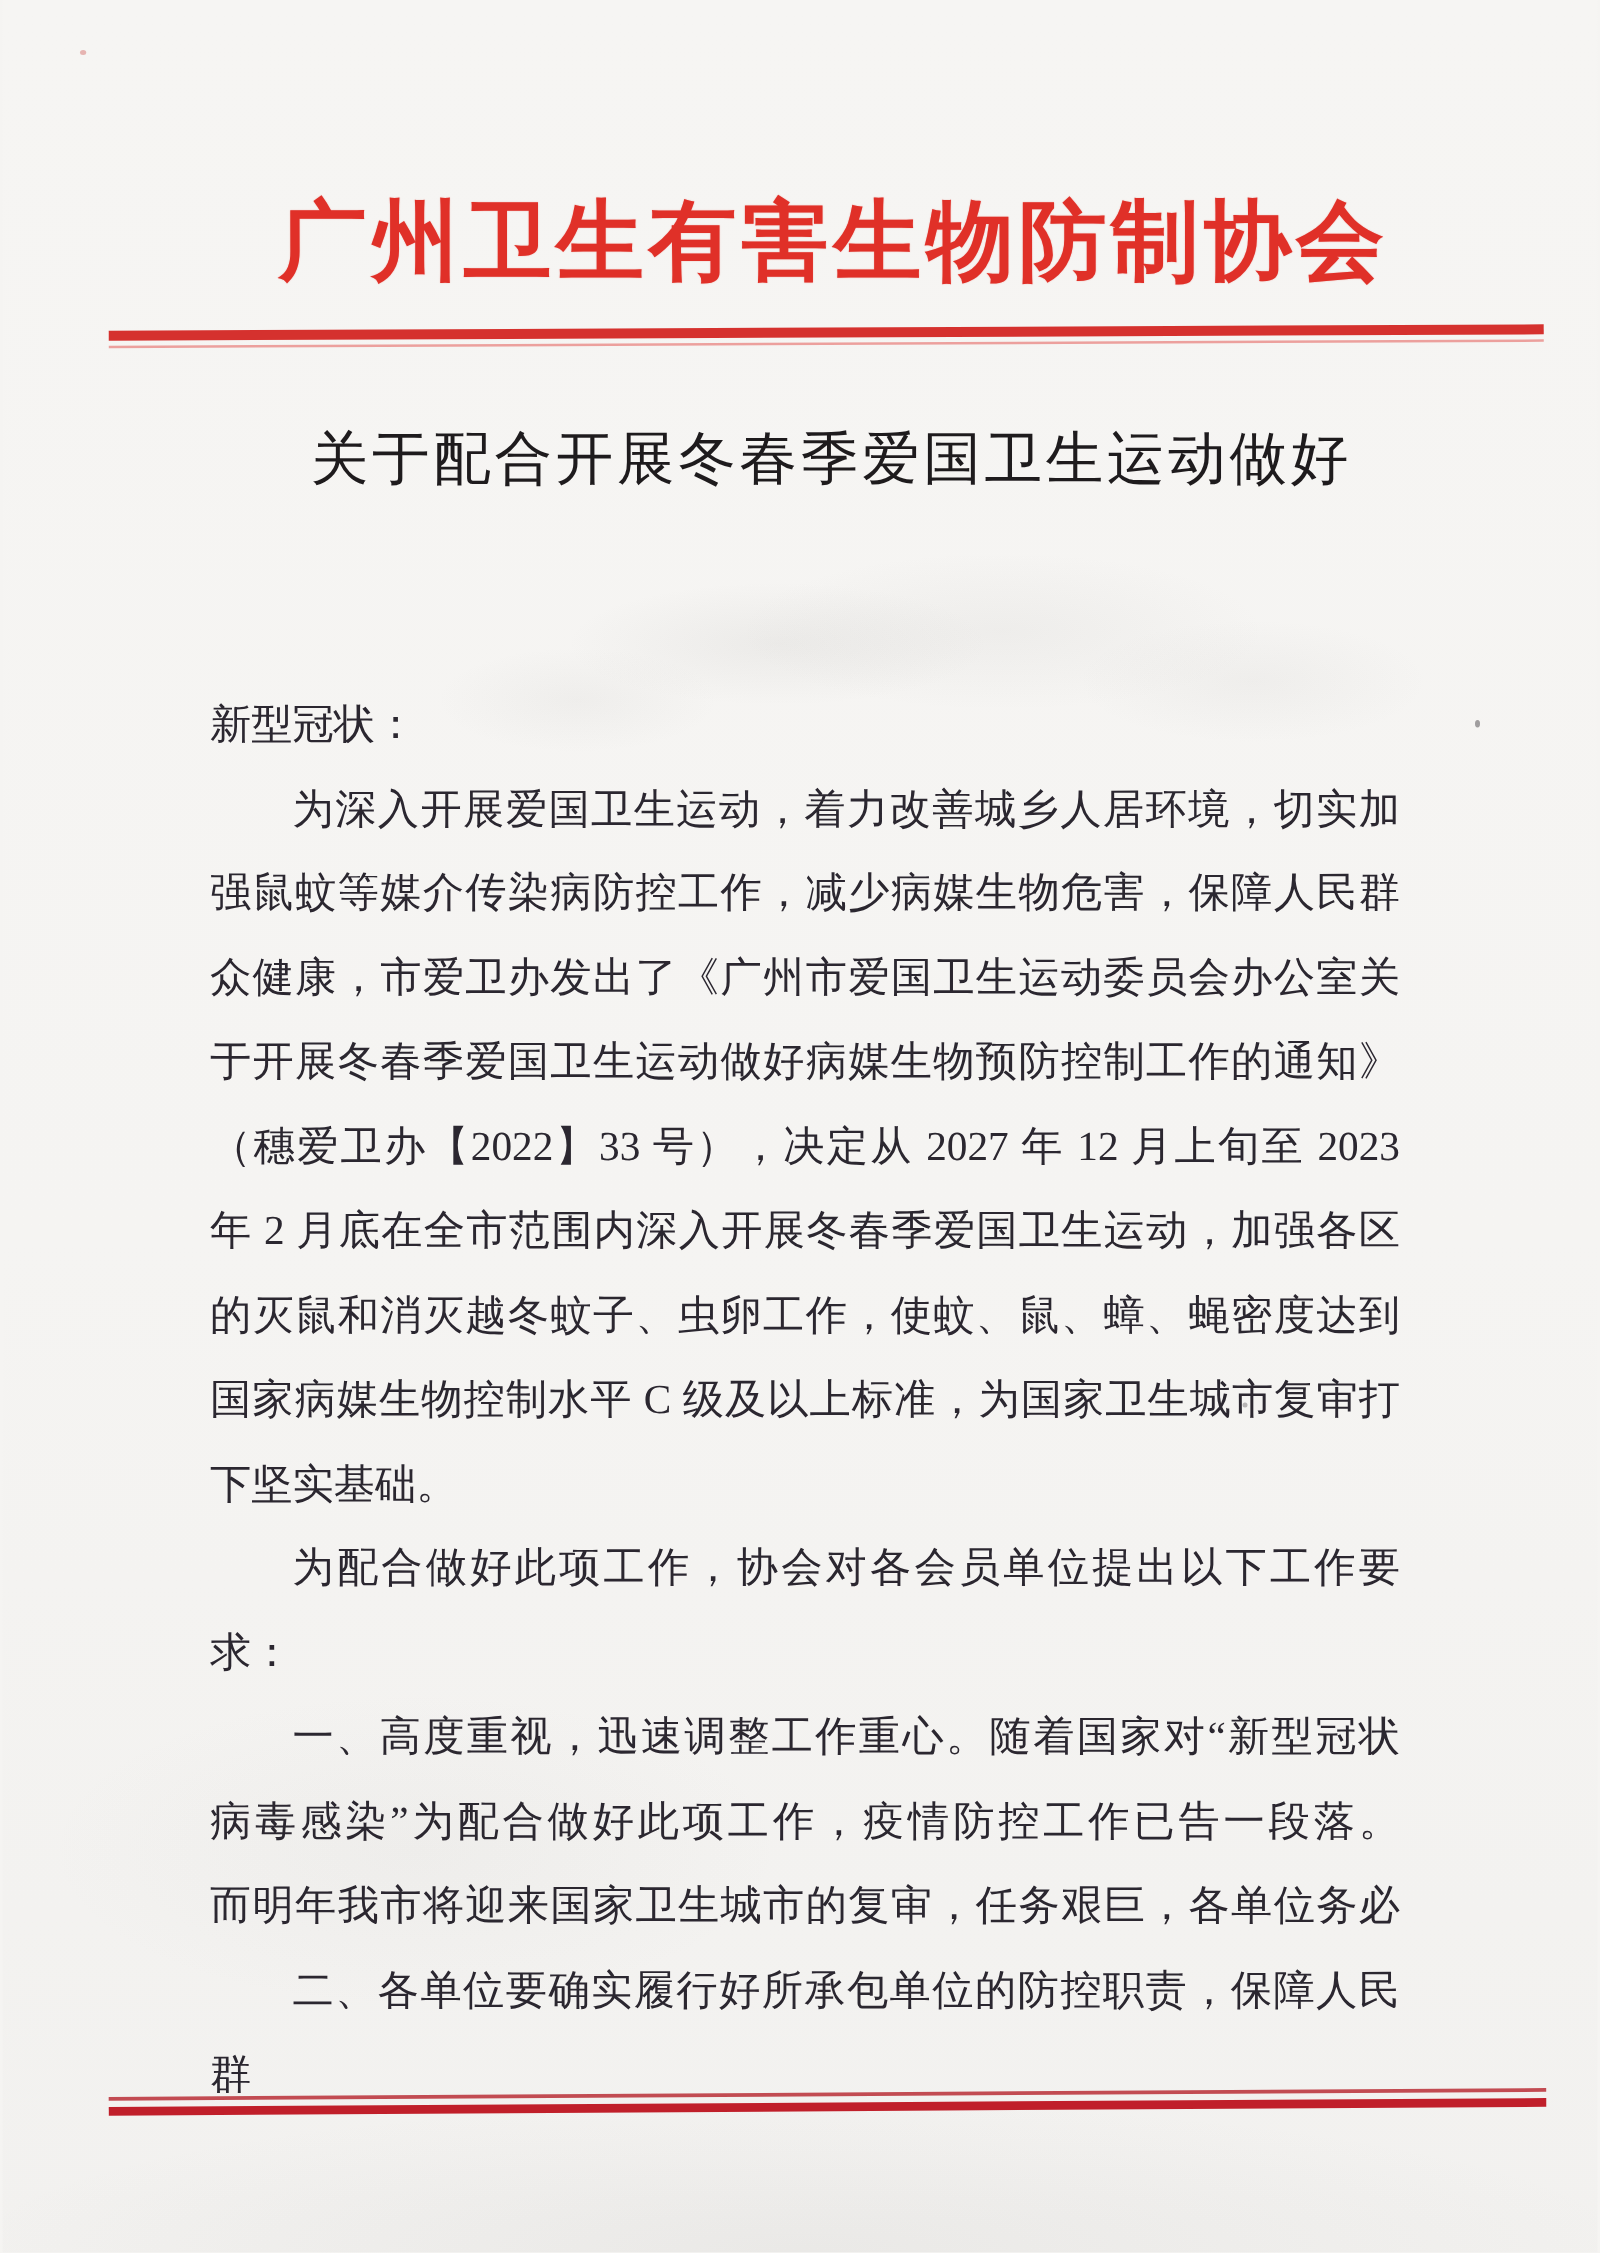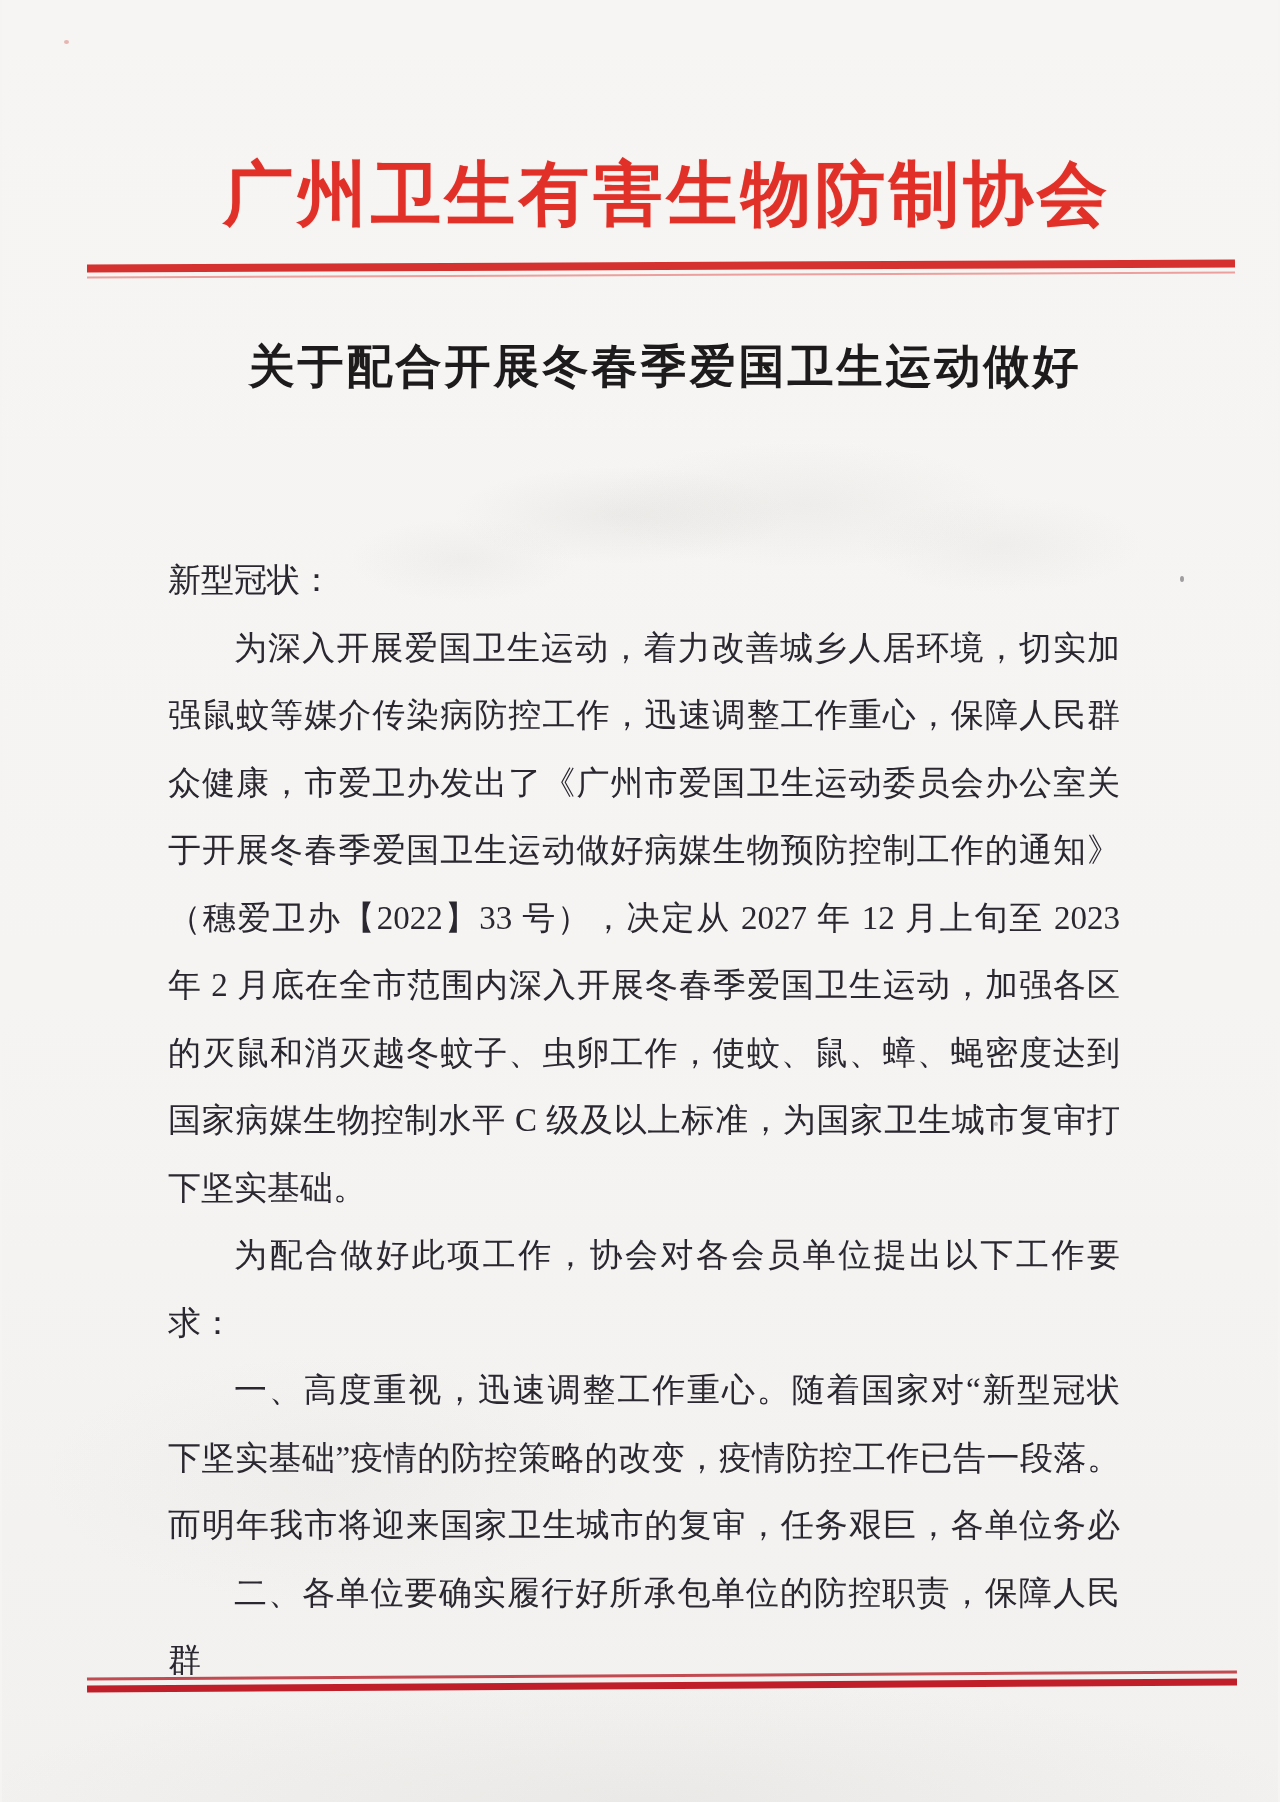--- a/index.html
+++ b/index.html
@@ -55,21 +55,21 @@
 
   .title {
     position: absolute;
     top: 333px;
     left: 50px;
     right: 0;
     margin: 0;
     text-align: center;
     font-size: 46px;
     line-height: 68px;
-    font-weight: bold;
+    font-weight: normal;
     letter-spacing: 3px;
     color: #1e1b1d;
   }
   .title .tl { display: block; }
 
   .body-text {
     position: absolute;
     top: 547px;
     left: 166px;
     width: 952px;
@@ -118,31 +118,31 @@
   </div>
 
   <h2 class="title">
     <span class="tl">关于配合开展冬春季爱国卫生运动做好</span>
   </h2>
 
   <div class="body-text">
     <div class="line salutation">新型冠状：</div>
     <div id="body-lines">
         <div class="line indent stretch">为深入开展爱国卫生运动，着力改善城乡人居环境，切实加</div>
-        <div class="line stretch">强鼠蚊等媒介传染病防控工作，迅速调整工作重心，保障人民群</div>
+        <div class="line stretch">强鼠蚊等媒介传染病防控工作，减少病媒生物危害，保障人民群</div>
         <div class="line stretch">众健康，市爱卫办发出了《广州市爱国卫生运动委员会办公室关</div>
         <div class="line stretch">于开展冬春季爱国卫生运动做好病媒生物预防控制工作的通知》</div>
         <div class="line stretch">（穗爱卫办【2022】33 号），决定从 2027 年 12 月上旬至 2023</div>
         <div class="line stretch">年 2 月底在全市范围内深入开展冬春季爱国卫生运动，加强各区</div>
         <div class="line stretch">的灭鼠和消灭越冬蚊子、虫卵工作，使蚊、鼠、蟑、蝇密度达到</div>
         <div class="line stretch">国家病媒生物控制水平 C 级及以上标准，为国家卫生城市复审打</div>
         <div class="line">下坚实基础。</div>
         <div class="line indent">为配合做好此项工作，协会对各会员单位提出以下工作要求：</div>
         <div class="line indent stretch">一、高度重视，迅速调整工作重心。随着国家对“新型冠状</div>
-        <div class="line stretch">下坚实基础”疫情的防控策略的改变，疫情防控工作已告一段落。</div>
+        <div class="line stretch">病毒感染”为配合做好此项工作，疫情防控工作已告一段落。</div>
         <div class="line stretch">而明年我市将迎来国家卫生城市的复审，任务艰巨，各单位务必</div>
         <div class="line indent stretch">二、各单位要确实履行好所承包单位的防控职责，保障人民群</div>
       </div>
   </div>
 
   <div class="rule-bottom">
     <div class="thin"></div>
     <div class="thick"></div>
   </div>
 

